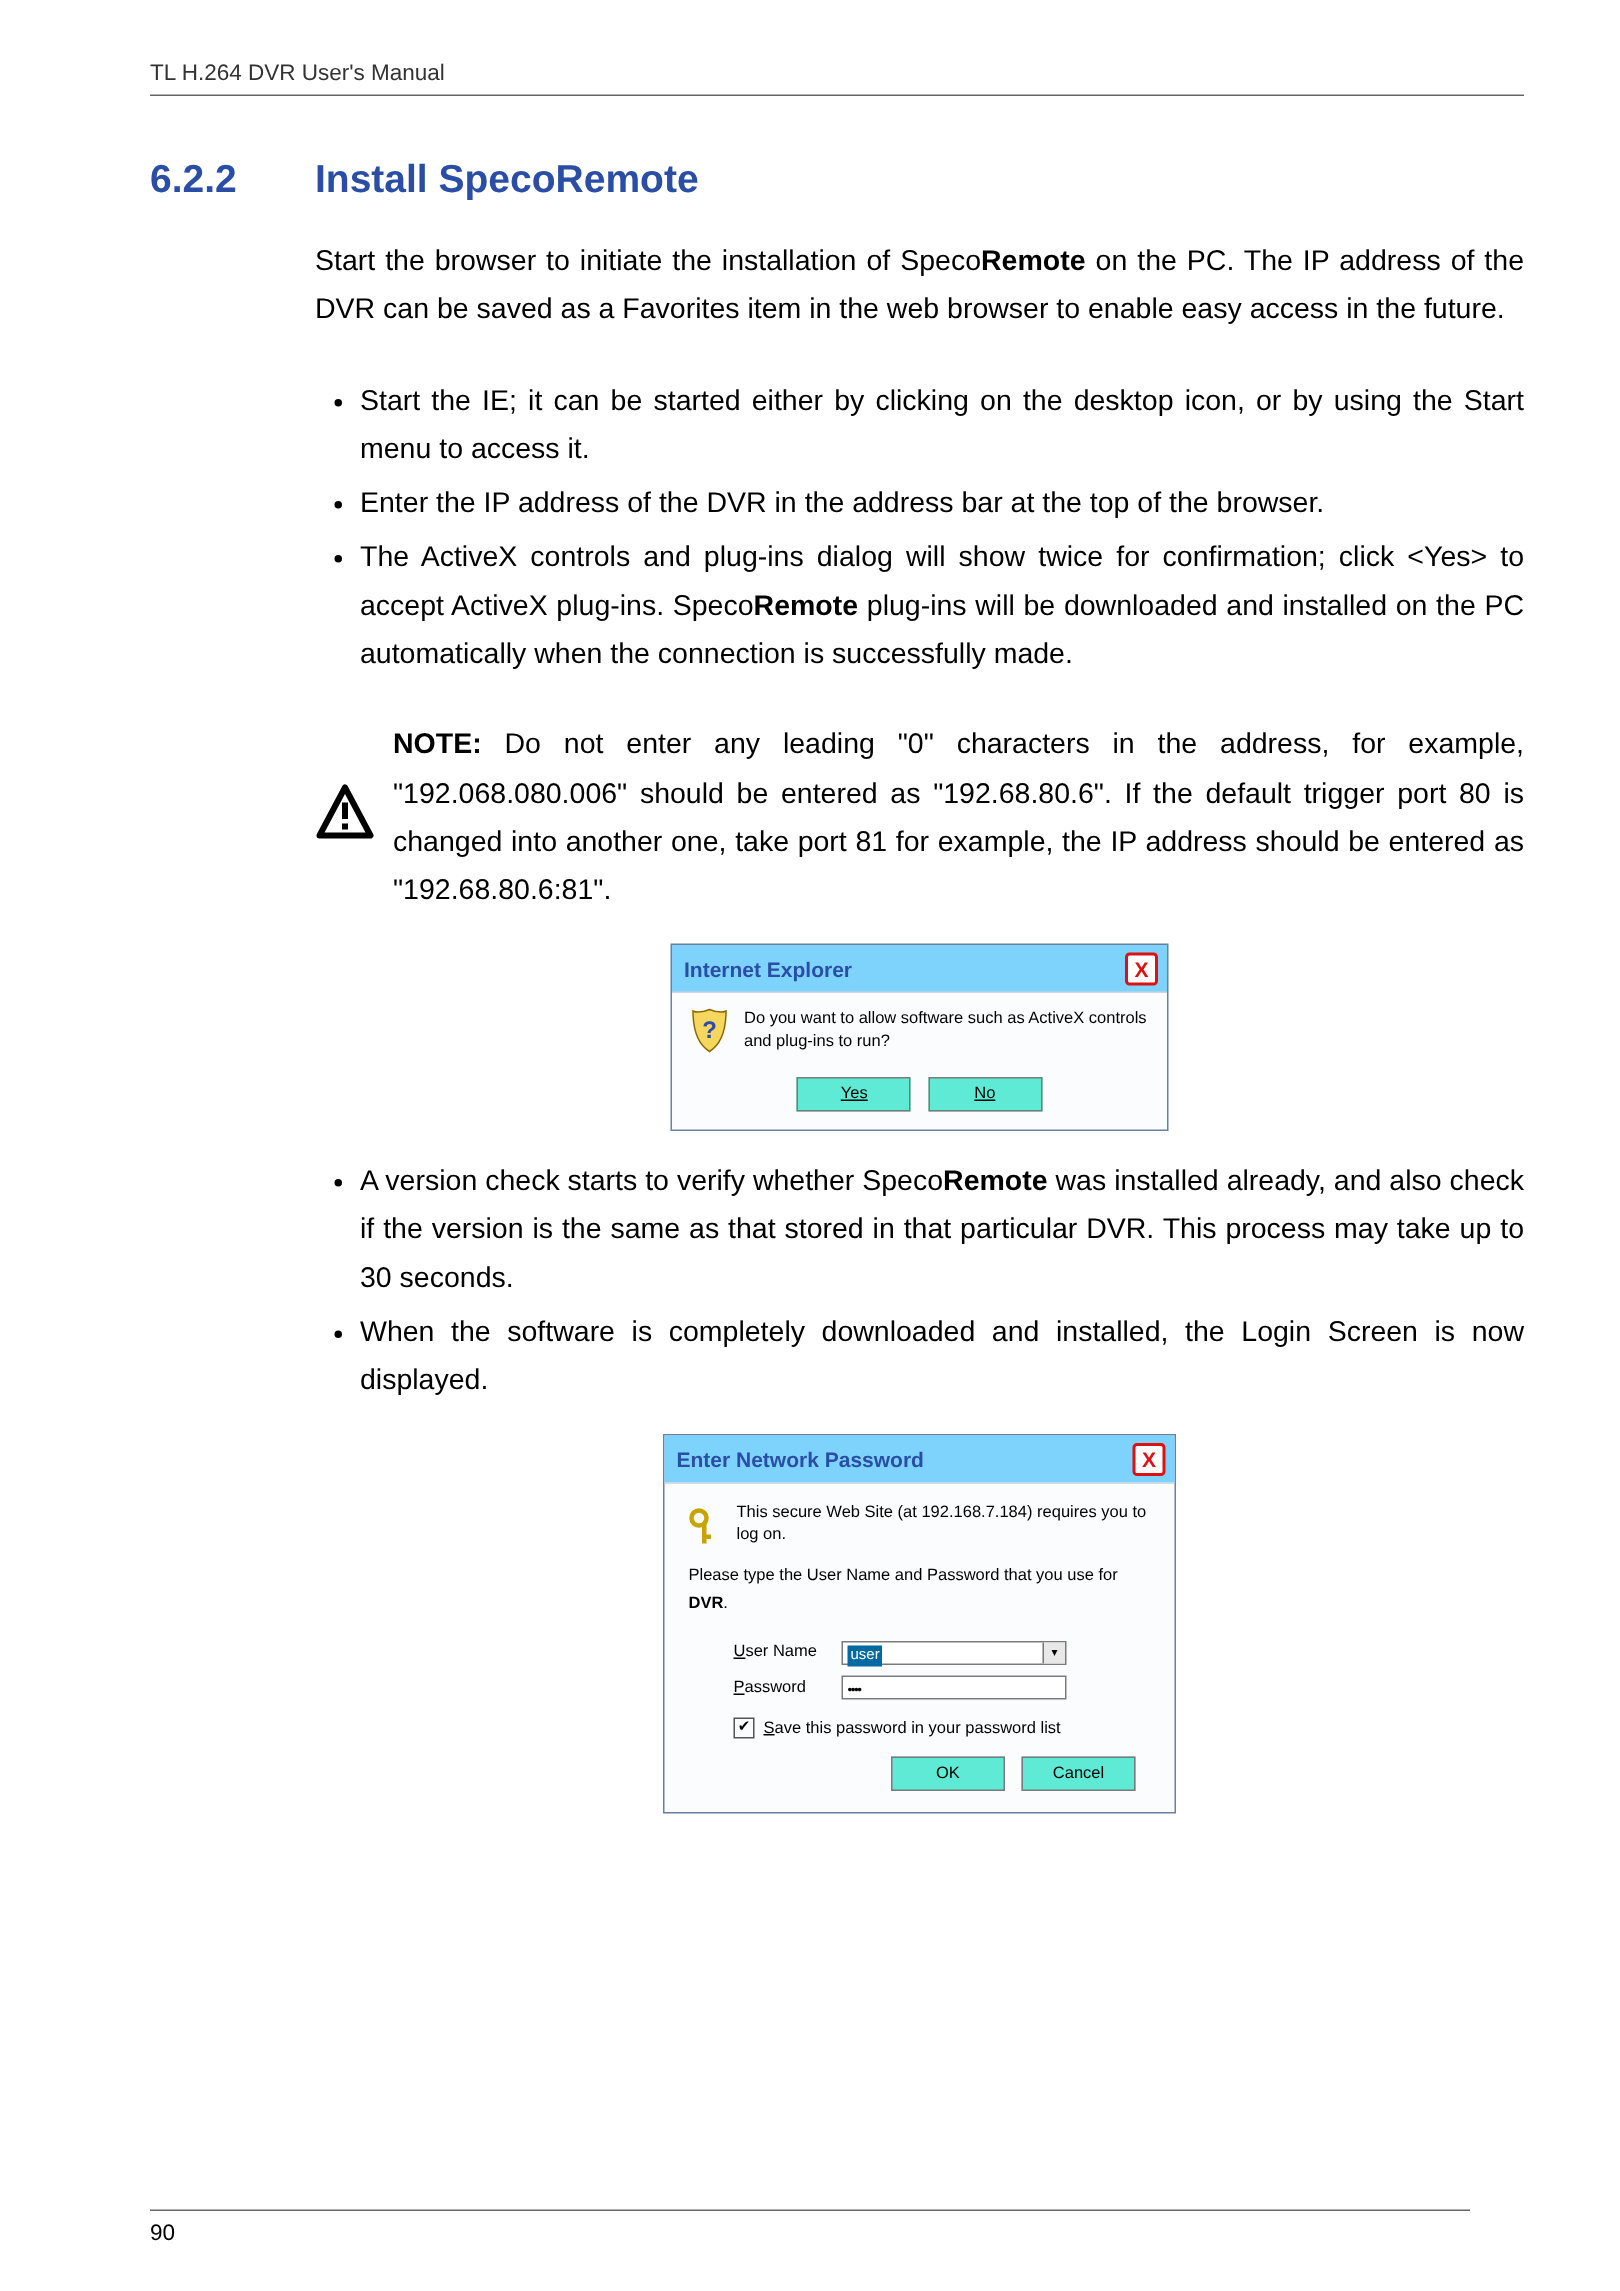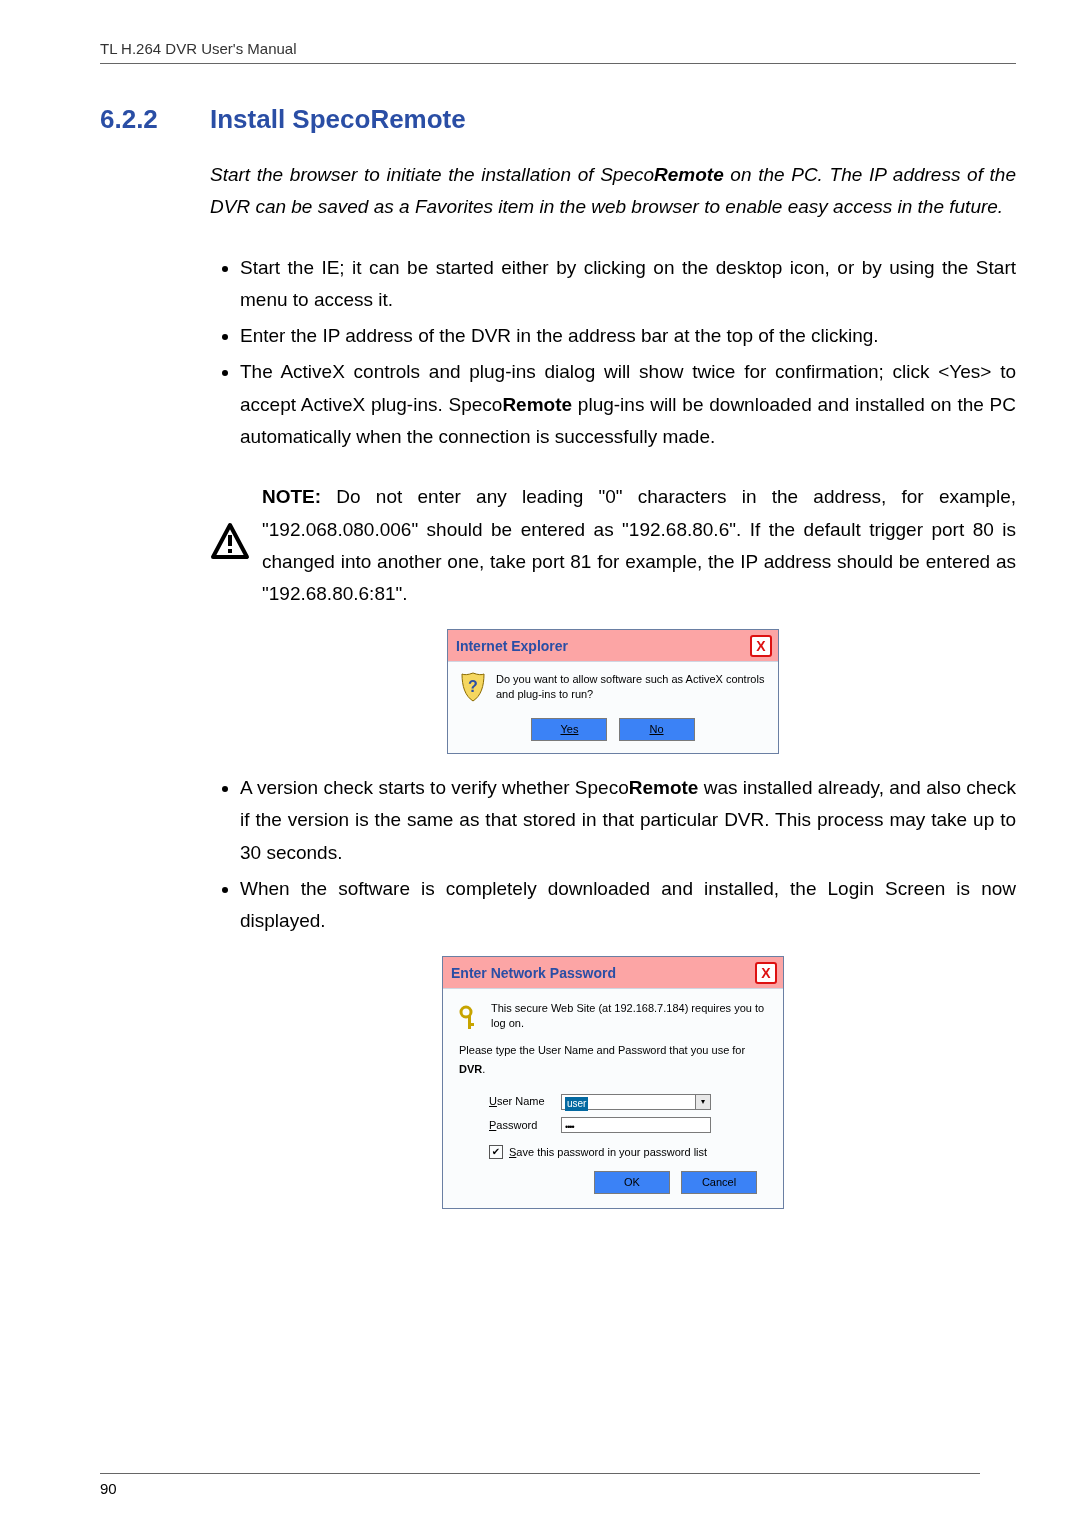--- a/index.html
+++ b/index.html
@@ -40,21 +40,20 @@
     width: 110px;
     flex-shrink: 0;
   }
   .body-block {
     margin-left: 110px;
     font-size: 19px;
     line-height: 1.7;
   }
   .intro {
     text-align: justify;
-    font-style: italic;
   }
   ul.bullets {
     margin: 28px 0 0 0;
     padding-left: 30px;
   }
   ul.bullets li {
     text-align: justify;
     margin-bottom: 4px;
   }
   .note-row {
@@ -84,21 +83,21 @@
   .ie-dialog {
     display: inline-block;
     width: 330px;
     border: 1px solid #6a7fa3;
     font-family: Tahoma, Arial, sans-serif;
     font-size: 11px;
     text-align: left;
     background: #fafcfd;
   }
   .ie-titlebar {
-    background: #fca5a5;
+    background: #7dd3fc;
     padding: 5px 6px 3px 8px;
     display: flex;
     align-items: center;
     justify-content: space-between;
     border-bottom: 1px solid #cfd6e2;
   }
   .ie-title {
     color: #2a4ea5;
     font-weight: bold;
     font-size: 14px;
@@ -131,21 +130,21 @@
   .ie-btns {
     padding: 8px 12px 12px 12px;
     text-align: center;
   }
   .win-btn {
     display: inline-block;
     min-width: 58px;
     padding: 1px 8px;
     font-size: 11px;
     border: 1px solid #7a7a7a;
-    background: #3b82f6;
+    background: #5eead4;
     margin: 0 4px;
     text-align: center;
     font-family: Tahoma, Arial, sans-serif;
   }
   .win-btn-u { text-decoration: underline; }
 
   
   .pw-dialog {
     display: inline-block;
     width: 340px;
@@ -258,21 +257,21 @@
       <span>Install SpecoRemote</span>
     </div>
 
     <div class="body-block">
       <p class="intro">
         <span>Start the browser to initiate the installation of Speco</span><span class="bold">Remote</span><span> on the PC. The IP address of the DVR can be saved as a Favorites item in the web browser to enable easy access in the future.</span>
       </p>
 
       <ul class="bullets">
         <li>Start the IE; it can be started either by clicking on the desktop icon, or by using the Start menu to access it.</li>
-        <li>Enter the IP address of the DVR in the address bar at the top of the clicking.</li>
+        <li>Enter the IP address of the DVR in the address bar at the top of the browser.</li>
         <li>
           <span>The ActiveX controls and plug-ins dialog will show twice for confirmation; click &lt;Yes&gt; to accept ActiveX plug-ins. Speco</span><span class="bold">Remote</span><span> plug-ins will be downloaded and installed on the PC automatically when the connection is successfully made.</span>
         </li>
       </ul>
 
       <div class="note-row">
         <span class="note-icon">
           <svg viewBox="0 0 40 40" width="40" height="40">
             <path d="M20 3 L37 35 L3 35 Z" fill="none" stroke="#000" stroke-width="4" stroke-linejoin="round"></path>
             <rect x="18" y="13" width="4" height="11" fill="#000"></rect>

